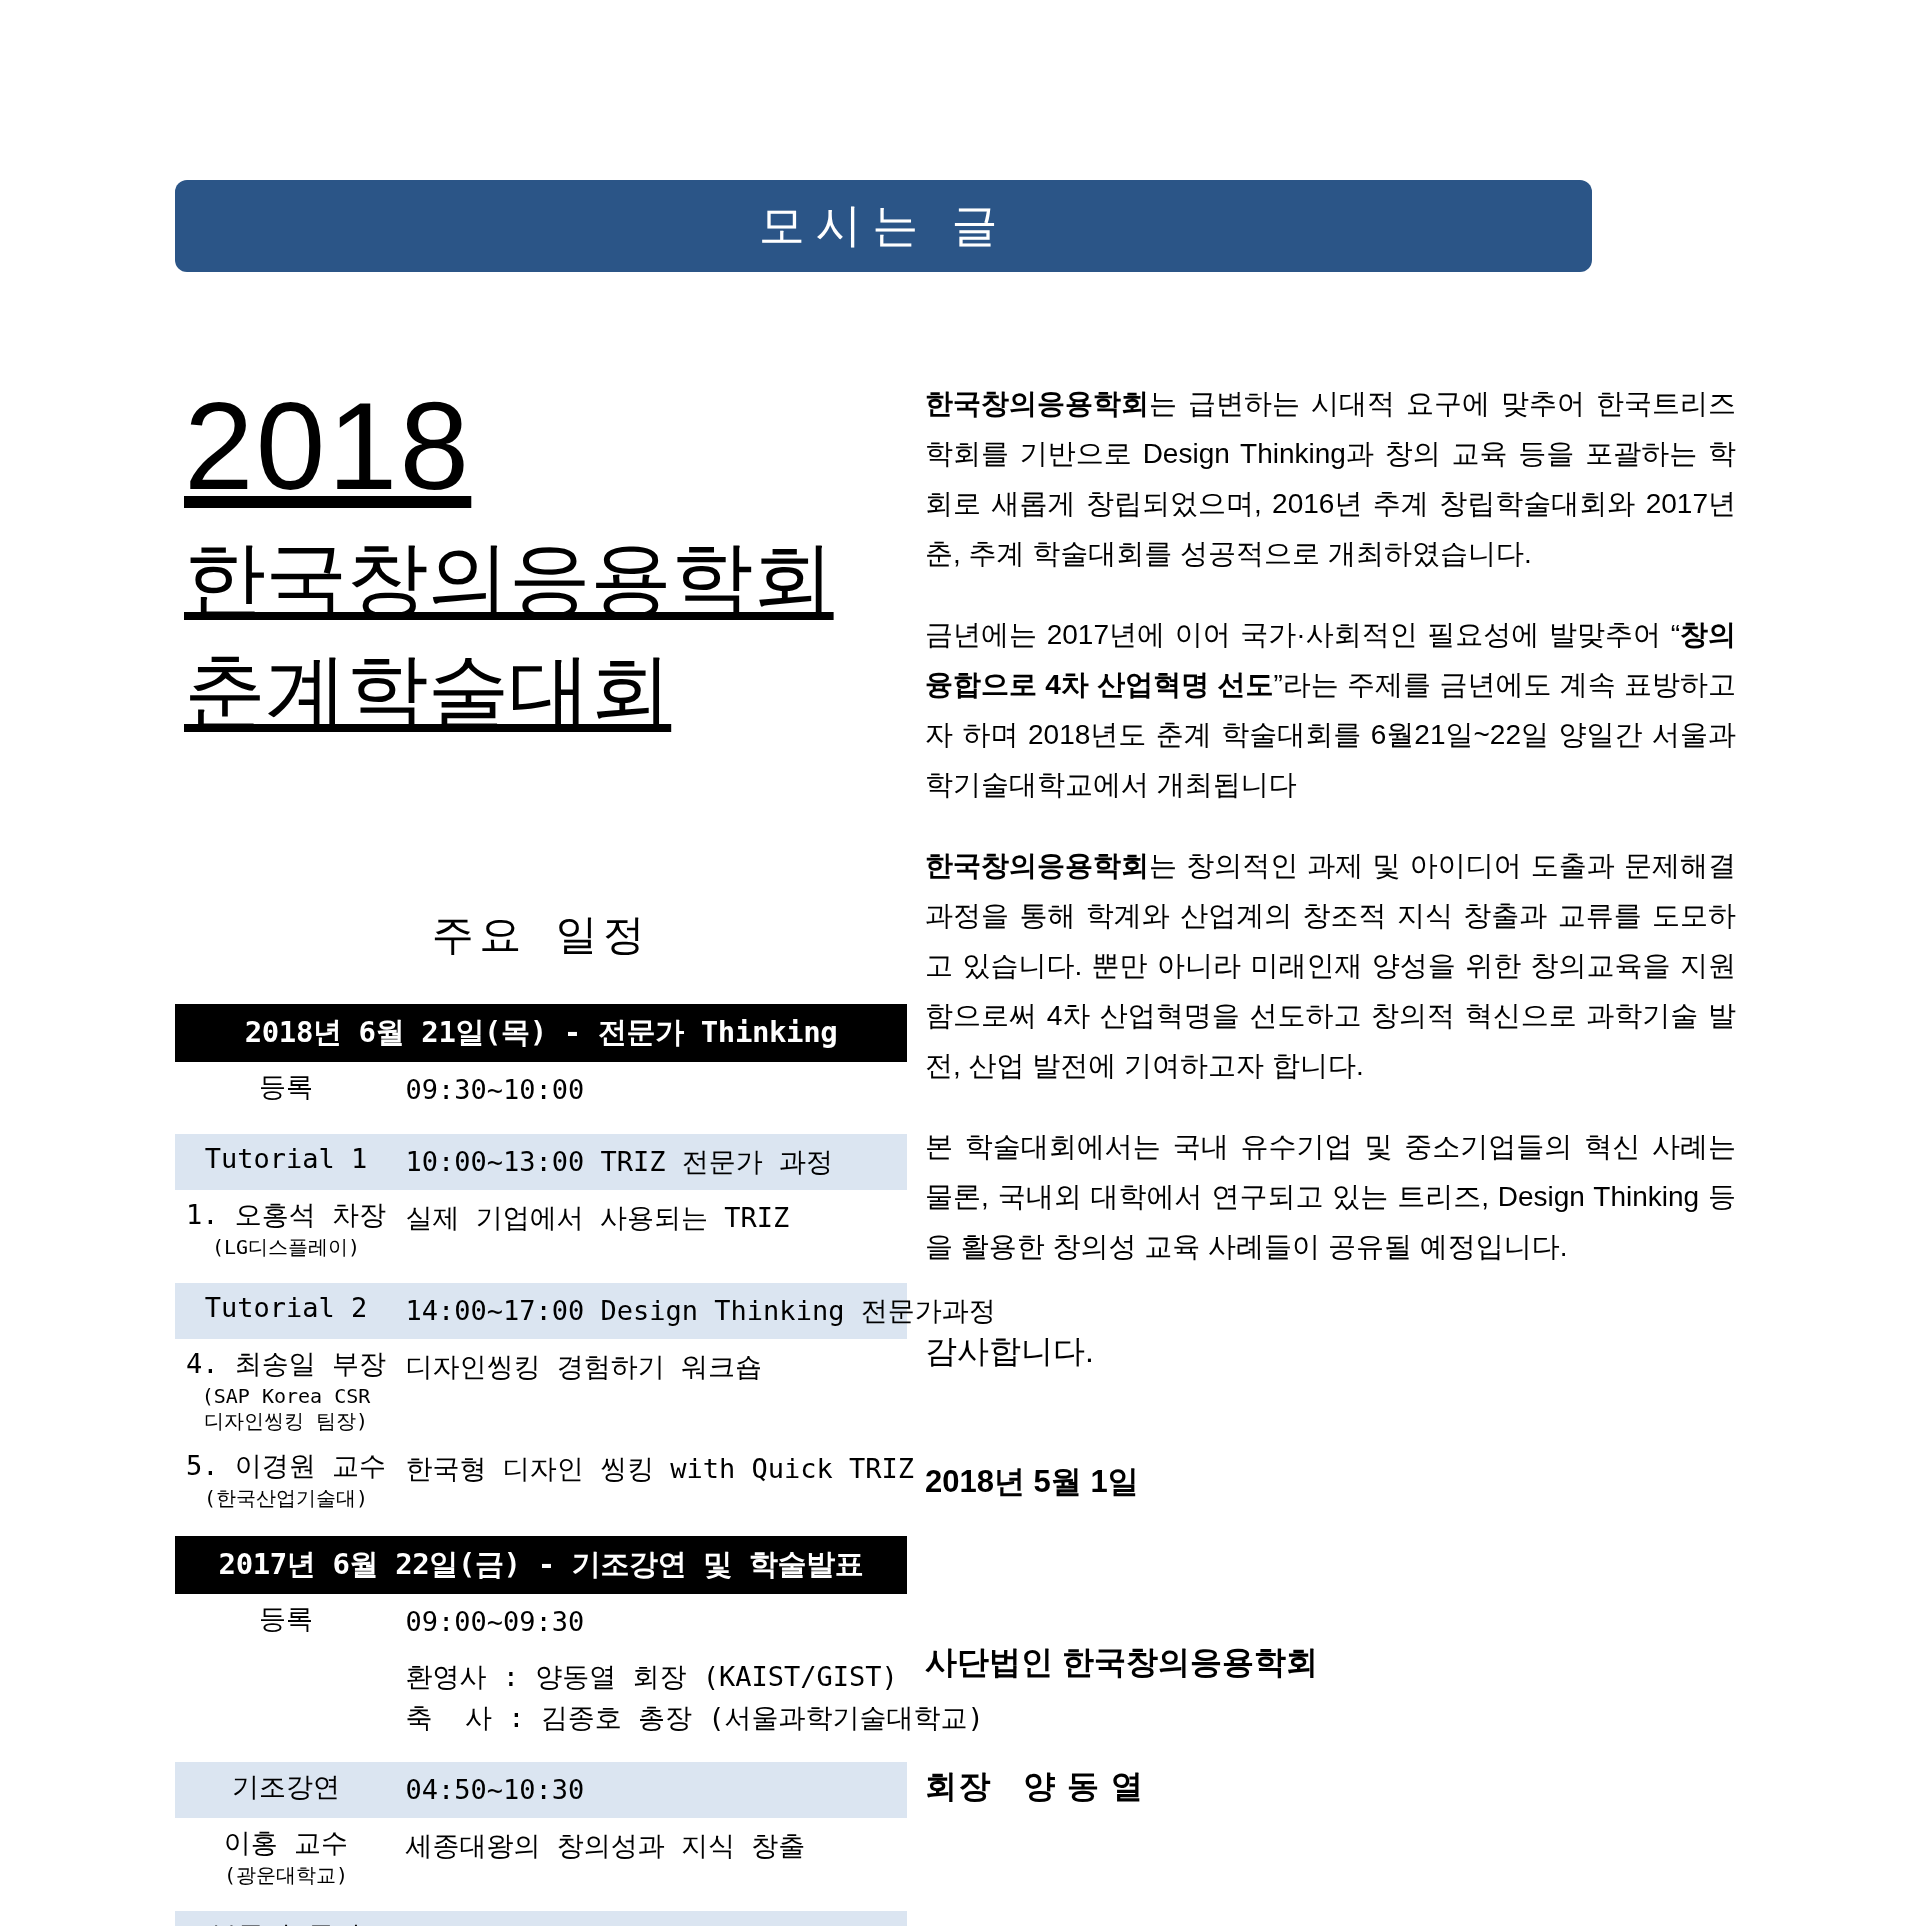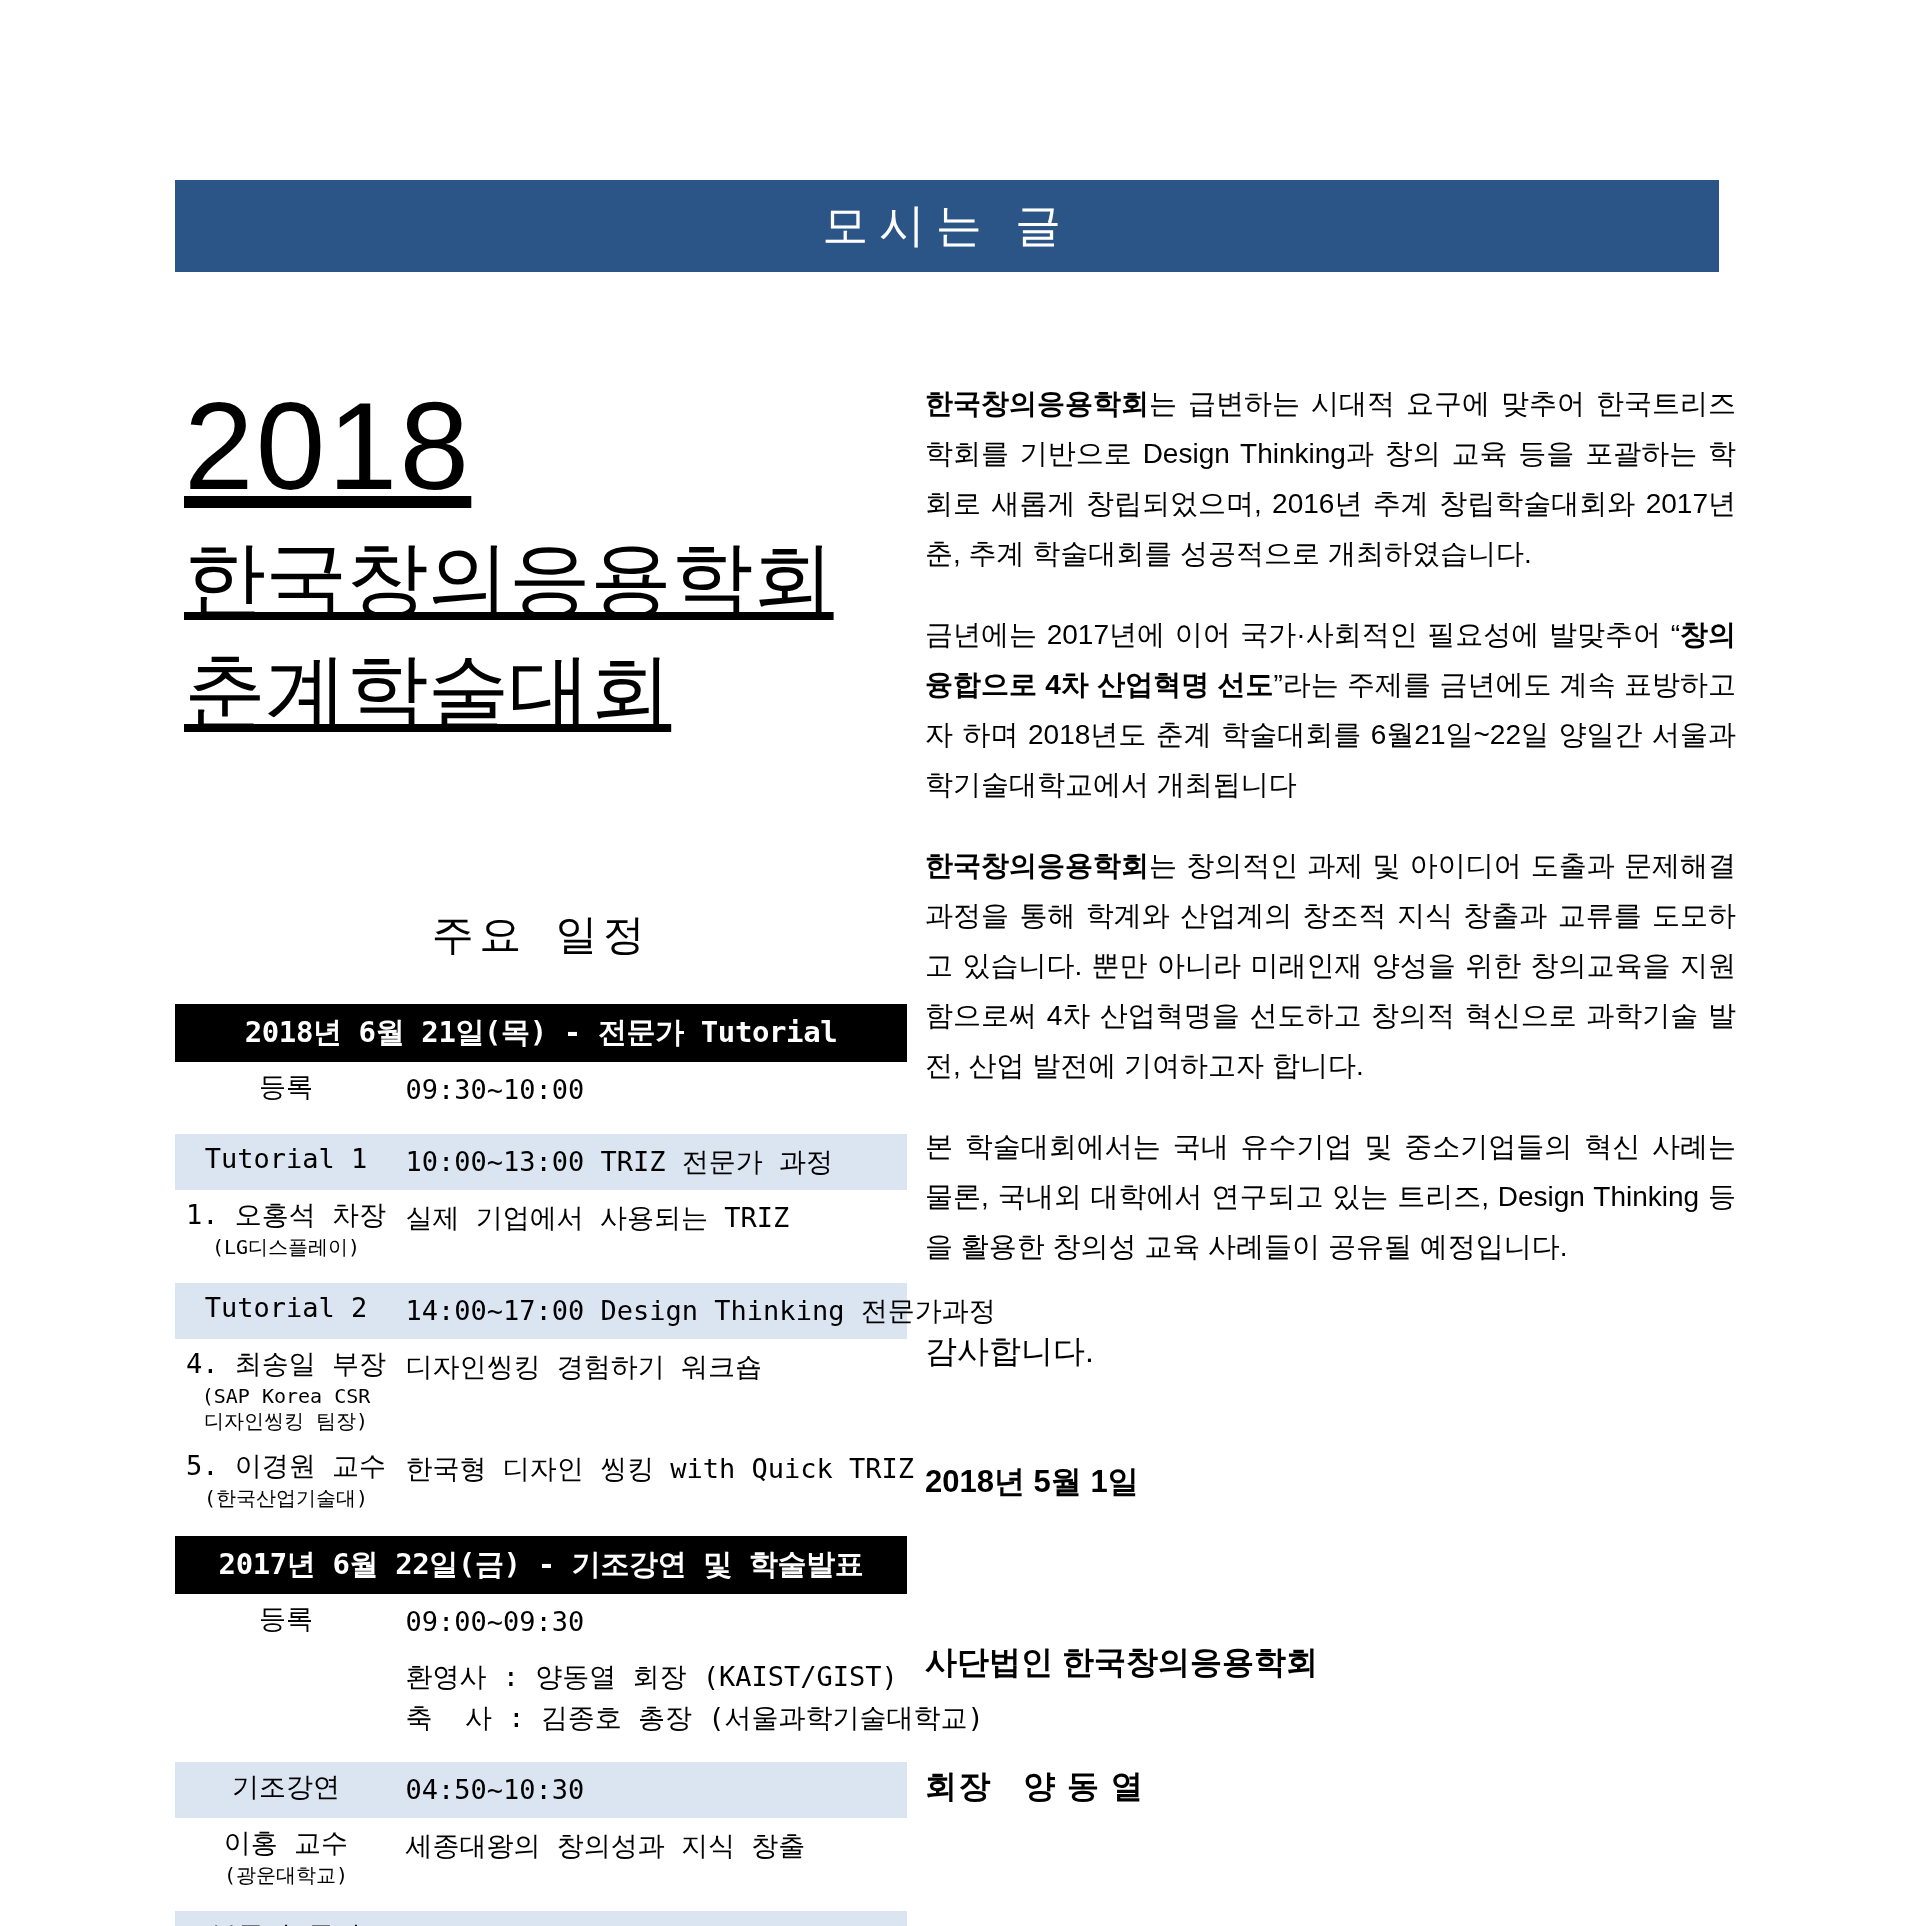--- a/index.html
+++ b/index.html
@@ -8,23 +8,23 @@
     width:1910px; height:2700px;
     background:#ffffff;
     font-family:"Liberation Sans", sans-serif;
     color:#000;
     overflow:hidden;
   }
 
   
   .banner {
     position:absolute; left:175px; top:180px;
-    width:1544px; height:92px;
+    width:1417px; height:92px;
     background:var(--banner-blue,#2b5587);
-    display:flex; align-items:center; justify-content:center;
+    display:flex; align-items:center; justify-content:center;border-radius:12px;
   }
   .banner .banner-text {
     color:#fff;
     font-family:"Liberation Serif", serif;
     font-size:46px; letter-spacing:10.8px;
   }
 
   
   .conf-title { position:absolute; left:184px; top:383px; line-height:1;text-decoration:underline; }
   .conf-title .year { font-size:125px; letter-spacing:2.3px; }
@@ -79,21 +79,21 @@
   <div class="conf-title">
     <div class="year">2018</div>
     <div class="tline">한국창의응용학회</div>
     <div class="tline">춘계학술대회</div>
   </div>
 
   <div class="schedule">
     <div class="schedule-title">주요 일정</div>
 
     <div>
-      <div class="thead">2018년 6월 21일(목) - 전문가 Tutorial</div>
+      <div class="thead">2018년 6월 21일(목) - 전문가 Thinking</div>
       <div class="tbody">
           <div class="srow">
             <div class="c1">
               <div>등록</div>
             </div>
             <div class="c2">09:30~10:00</div>
           </div>
           <div class="srow blue">
             <div class="c1">
               <div>Tutorial 1</div>

